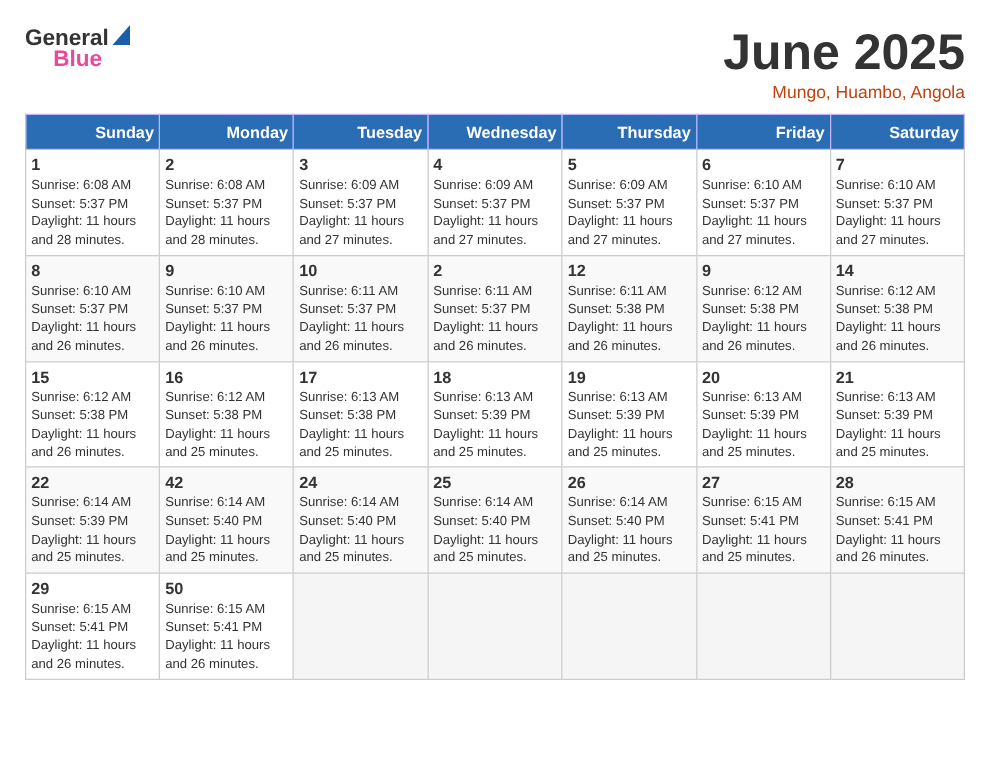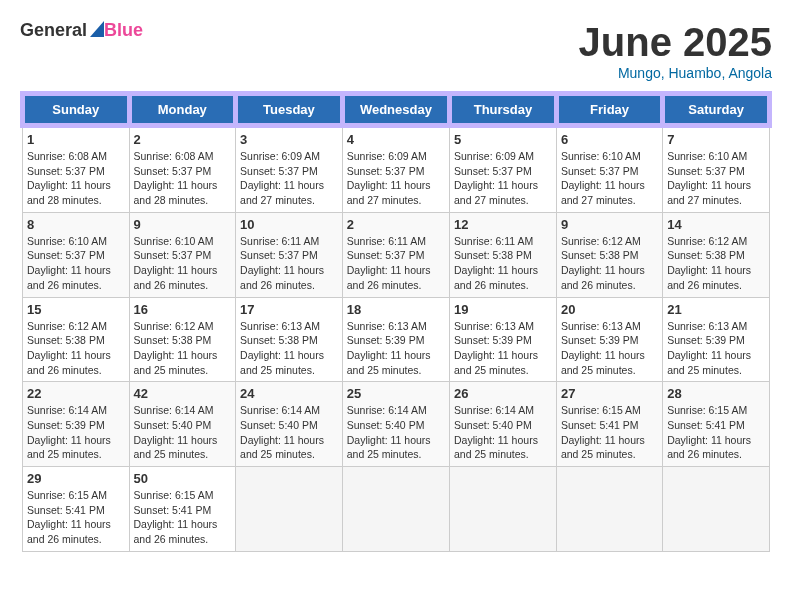--- a/index.html
+++ b/index.html
@@ -11,52 +11,52 @@
       padding: 20px;
     }
     .header-area {
       display: flex;
       justify-content: space-between;
       align-items: flex-start;
       margin-bottom: 10px;
     }
     .logo {
       display: flex;
-      flex-direction: row;
-      align-items: flex-end;
+      flex-direction: column;
+      align-items: center;
     }
     .logo-row {
       display: flex;
       align-items: center;
     }
     .title-area {
       text-align: right;
     }
     .month-year {
       font-size: 40px;
       font-weight: bold;
       color: #333;
     }
     .location {
       font-size: 14px;
-      color: #0369a1;
+      color: #c2410c;
     }
     .calendar {
       width: 100%;
       border-collapse: collapse;
       font-size: 11px;
     }
     .calendar th {
       background: #2a6db5;
       color: #fff;
       padding: 6px 4px;
-      text-align: center;
+      text-align: right;
       font-size: 13px;
       font-weight: bold;
-      border: 5px solid #c4b5fd;
+      border: 1px solid #c4b5fd;
     }
     .calendar td {
       border: 1px solid #ccc;
       vertical-align: top;
       padding: 4px;
       width: 108px;
       min-height: 80px;
       background: #fff;
     }
     .calendar td.empty {

